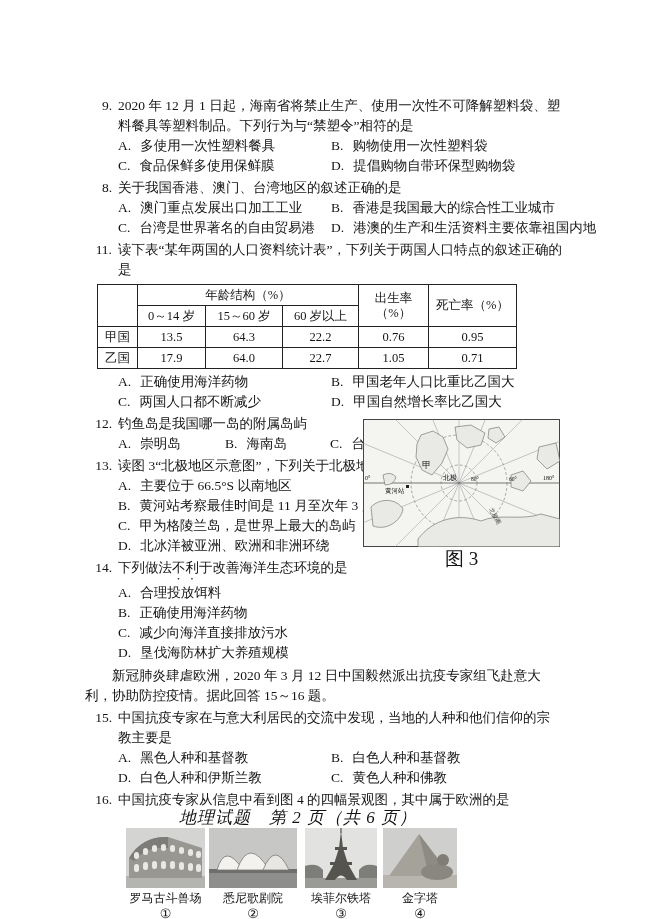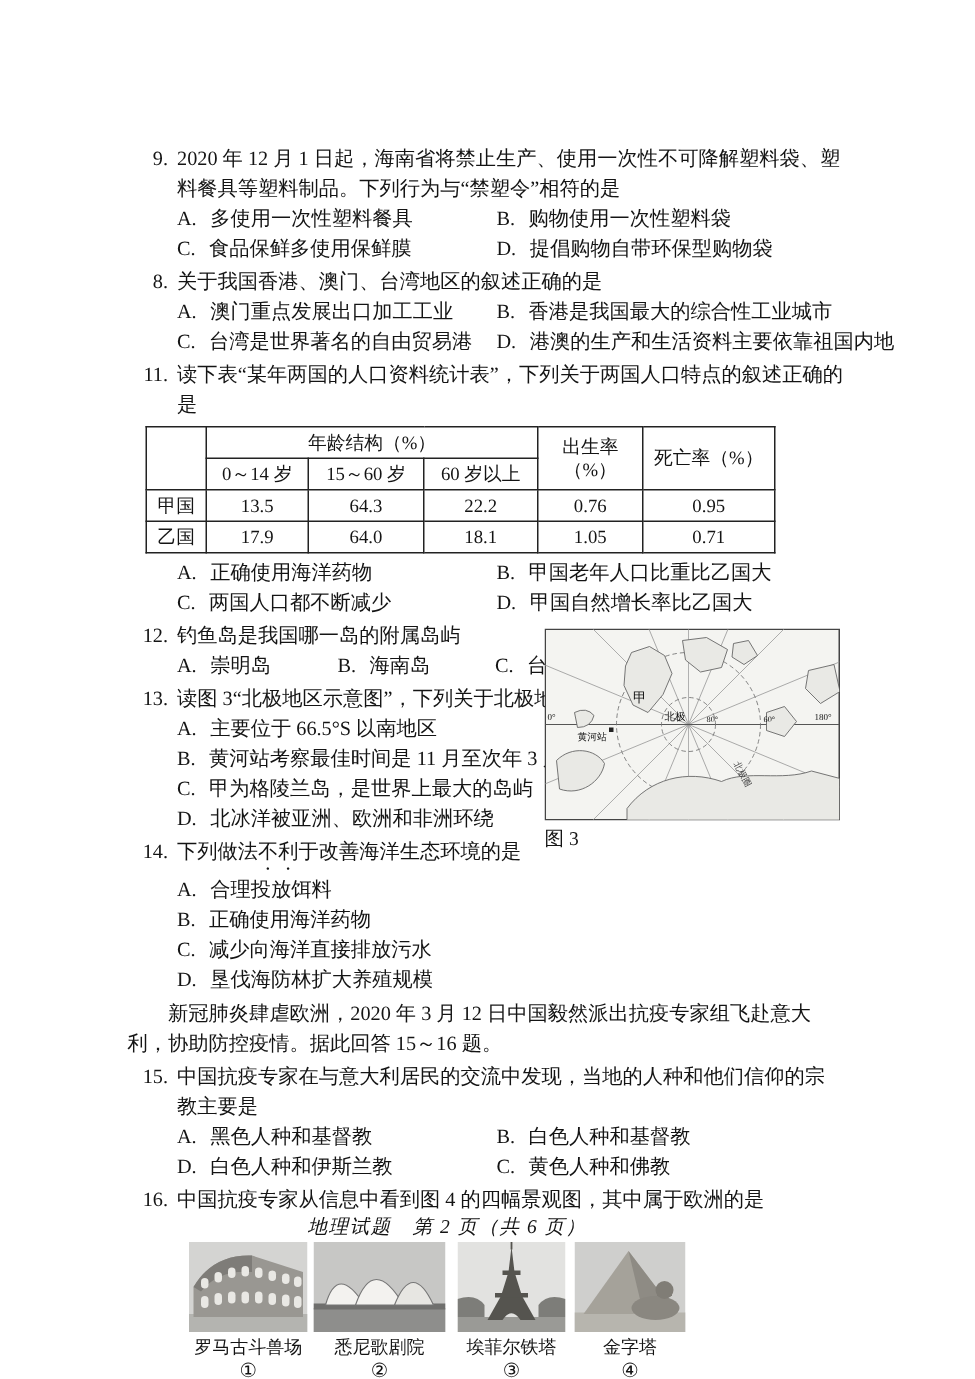--- a/index.html
+++ b/index.html
@@ -32,32 +32,32 @@
   table.stats { border-collapse:collapse; margin:4px 0 3px 12px; table-layout:fixed;border-radius:25px; }
   table.stats td {
     border:1.2px solid #222; text-align:center; vertical-align:middle;
     font-size:12.5px; line-height:15px; padding:2px 2px; height:16px;
   }
 
   .passage { text-indent:2em; margin-top:3px; }
 
   .fig3 { position:absolute; left:363px; top:419px; width:197px; }
   .fig3 svg { display:block; }
-  .fig3-caption { font-size:13px; margin-top:2px; }
+  .fig3-caption { text-align:center; font-size:19px; margin-top:2px; }
 
   .fig4 { position:relative; margin:18px 0 2px 41px; height:102px; }
   .fig4-col { position:absolute; top:0; text-align:center; }
   .fig4-col .photo { display:block; }
   .fig4-cap { font-size:12px; line-height:16px; margin-top:2px; white-space:nowrap; }
   .fig4-num { font-size:13px; line-height:15px; }
   .fig4-label { position:absolute; left:148px; top:99px; font-size:13.5px; white-space:nowrap; }
 
   .footer {
     position:absolute; left:0; top:808px; width:596px; text-align:center;
-    font-style:italic; font-size:13px; letter-spacing:1px;
+    font-style:italic; font-size:17px; letter-spacing:1px;
   }
 </style>
 </head>
 <body>
 
 <div class="content">
 
   <div class="q">
     <span class="qnum">9.</span>
     <span class="stem">2020 年 12 月 1 日起，海南省将禁止生产、使用一次性不可降解塑料袋、塑料餐具等塑料制品。下列行为与“禁塑令”相符的是</span>
@@ -110,21 +110,21 @@
       <td>13.5</td>
       <td>64.3</td>
       <td>22.2</td>
       <td>0.76</td>
       <td>0.95</td>
     </tr>
     <tr>
       <td>乙国</td>
       <td>17.9</td>
       <td>64.0</td>
-      <td>18.1</td>
+      <td>22.7</td>
       <td>1.05</td>
       <td>0.71</td>
     </tr>
   </tbody>
     </table>
   <div class="opts-2col">
     <div class="opt"><span class="key">A.</span><span>正确使用海洋药物</span></div>
     <div class="opt"><span class="key">B.</span><span>甲国老年人口比重比乙国大</span></div>
     <div class="opt"><span class="key">C.</span><span>两国人口都不断减少</span></div>
     <div class="opt"><span class="key">D.</span><span>甲国自然增长率比乙国大</span></div>

